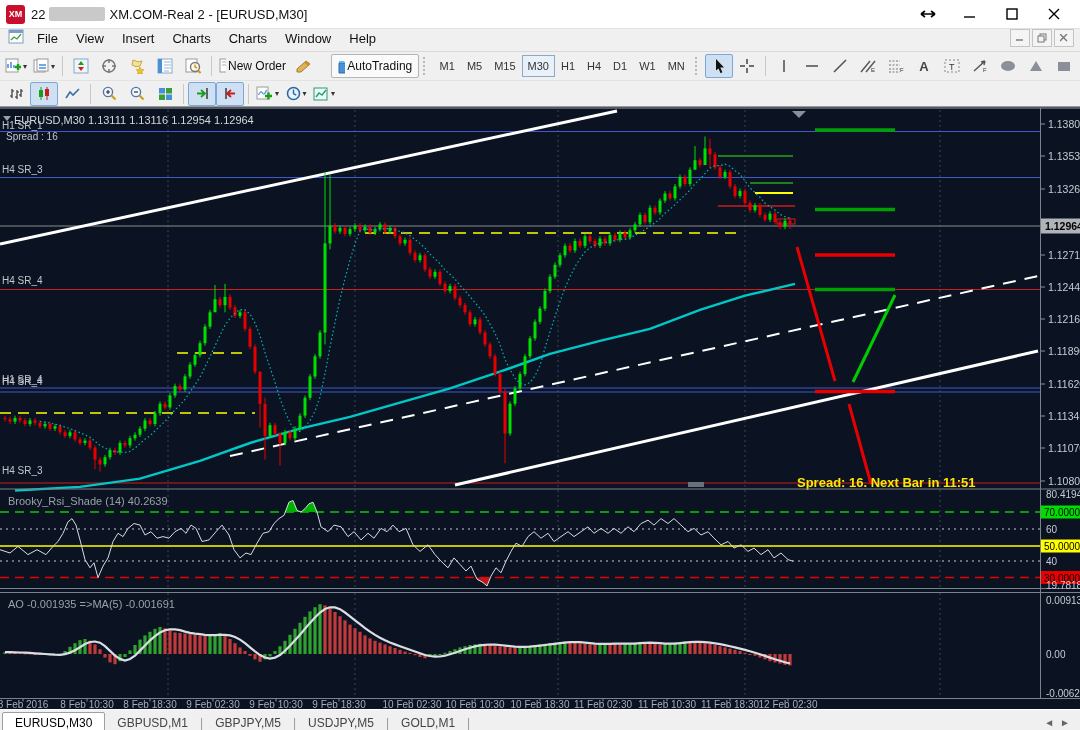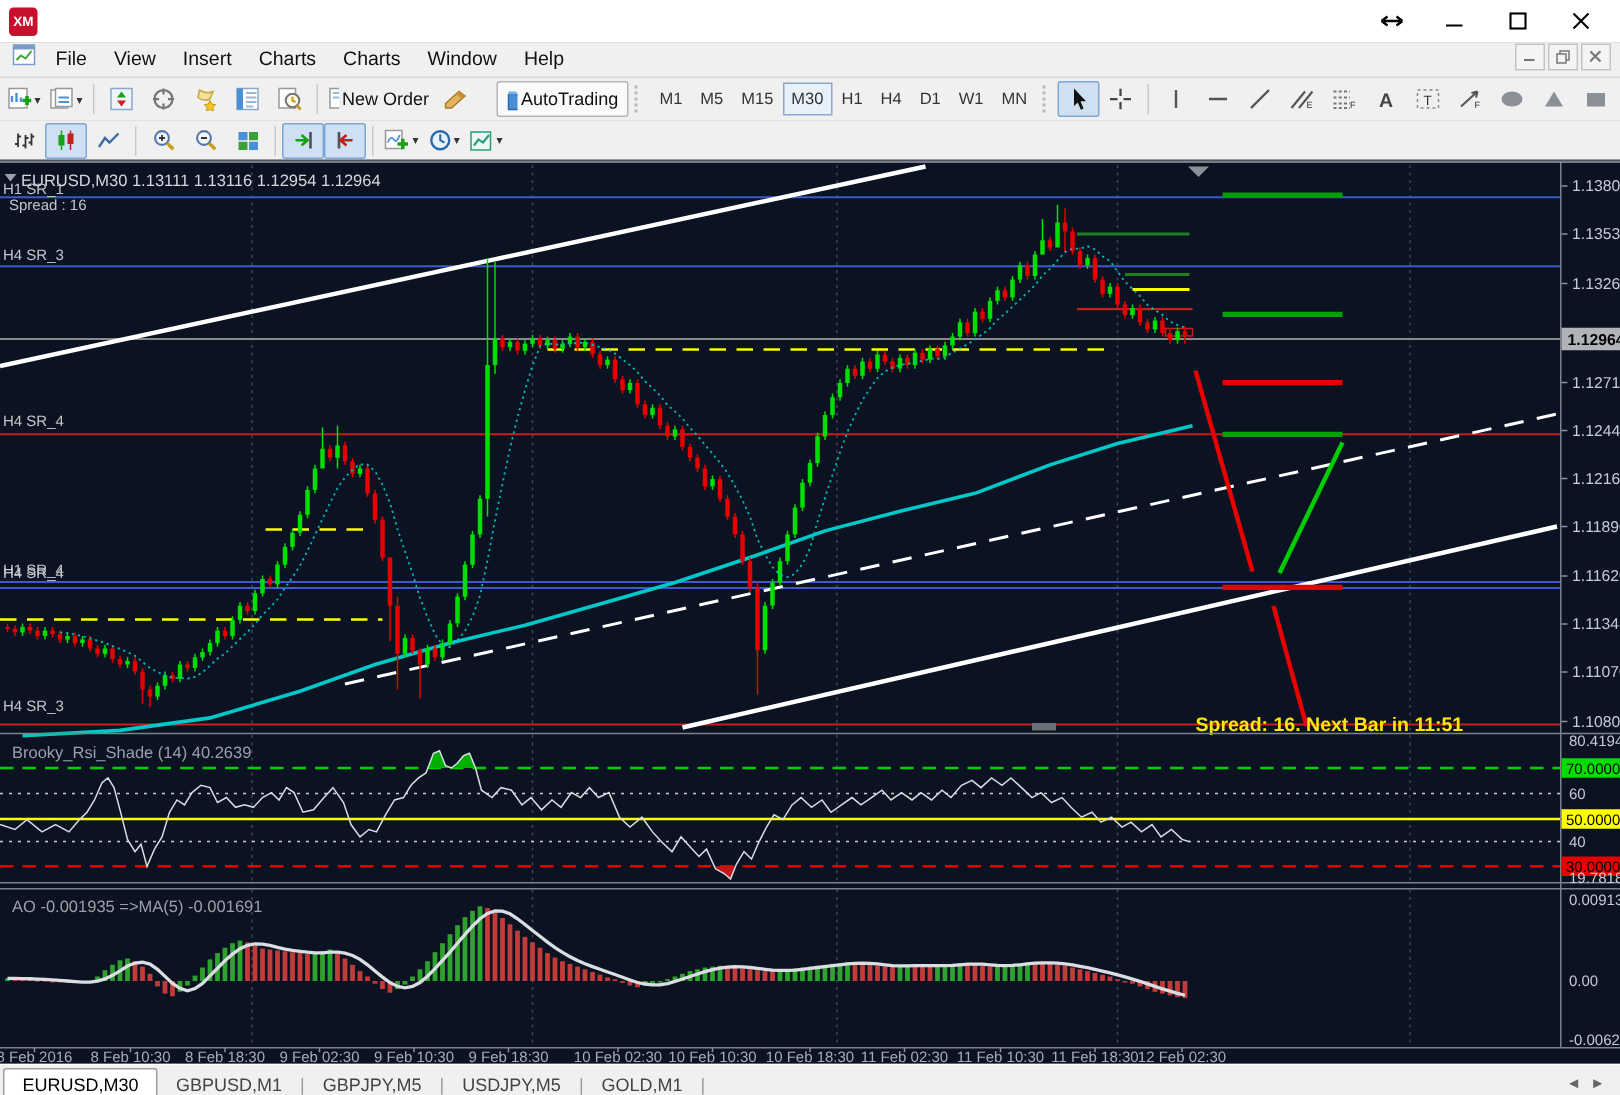--- a/index.html
+++ b/index.html
@@ -42,20 +42,25 @@
   .tab-scroll{margin-left:auto;display:flex;gap:6px;padding-right:8px;color:#666;font-size:10px;}
   svg text{font-family:"Liberation Sans",sans-serif;}
 </style>
 </head>
 <body>
 
 <div id="app">
 
   <div class="titlebar">
     <div class="xm-logo">XM</div>
+    <div class="title-text">
+      <span>22</span>
+      <span class="redacted"></span>
+      <span>XM.COM-Real 2 - [EURUSD,M30]</span>
+    </div>
     <div class="win-controls">
       <span class="win-btn">
         <svg width="16" height="10">
             <path d="M1,5 h14 M1,5 l4,-3 M1,5 l4,3 M15,5 l-4,-3 M15,5 l-4,3" stroke="#000" stroke-width="1.6" fill="none"></path>
           </svg>
       </span>
       <span class="win-btn">
         <svg width="12" height="10">
             <line x1="0" y1="8" x2="11" y2="8" stroke="#000" stroke-width="1.4"></line>
           </svg>

